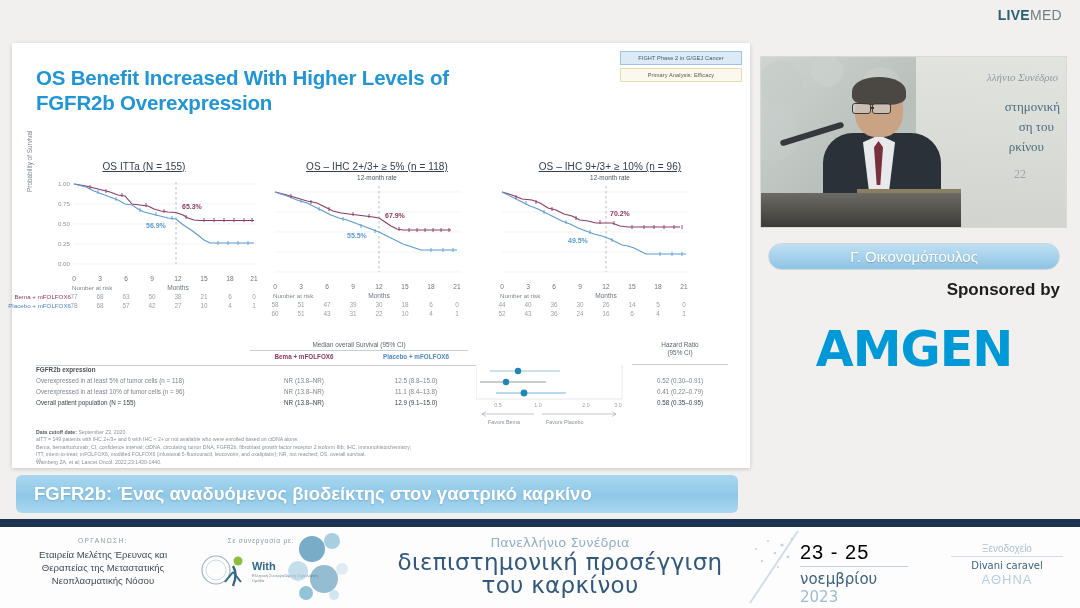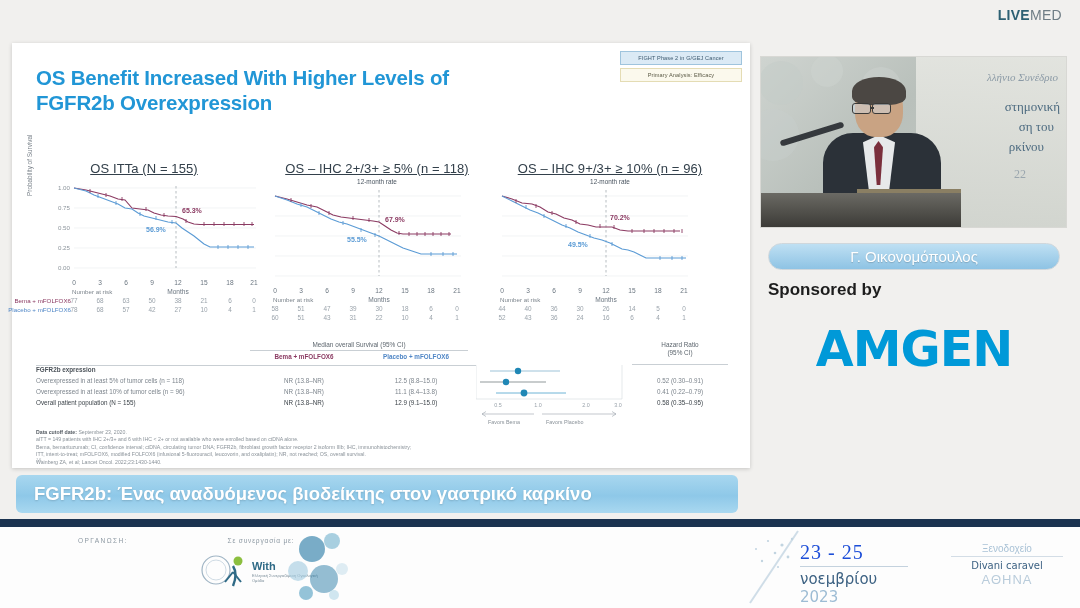--- a/index.html
+++ b/index.html
@@ -32,21 +32,21 @@
     font-size:5.6px; padding:3px 2px; margin-top:3px; letter-spacing:.1px; white-space:nowrap;
   }
 
   
   .km-row { position:absolute; left:16px; top:118px; width:712px; height:168px; }
   .km { position:absolute; top:0; width:232px; height:168px; }
   .km.k1 { left:0; }
   .km.k2 { left:233px; }
   .km.k3 { left:466px; }
   .km-title {
-    text-align:center; font-size:13px; color:#33404b; text-decoration:underline; letter-spacing:.1px;
+    text-align:center; font-size:10px; color:#33404b; text-decoration:underline; letter-spacing:.1px;
   }
   .km-12m { text-align:center; font-size:6.4px; color:#4a5560; margin-top:2px; }
   .km-12m.hidden { visibility:hidden; }
   .km-plot { position:relative; margin-top:1px; height:100px; }
   .km-plot svg { display:block; }
   .risk { position:relative; margin-top:1px; font-size:6px; color:#9aa3ab; }
   .risk .axis-nums { position:relative; height:9px; }
   .risk .axis-nums span { position:absolute; transform:translateX(-50%); color:#6b7680; font-size:6.6px;}
   .risk .nar { position:absolute; font-size:6.2px; color:#7d858d; }
   .risk .months { position:absolute; font-size:6.6px; color:#6b7680; transform:translateX(-50%); }
@@ -114,21 +114,21 @@
   .podium2 { position:absolute; left:96px; bottom:22px; width:104px; height:16px; background:#8a7f63; }
 
   
   .speaker {
     position:absolute; left:768px; top:243px; width:292px; height:27px;
     background:linear-gradient(180deg,#bfe0f3 0%,#8ec3e4 100%);
     border:1px solid #cfd7dc; border-radius:14px;
     color:#fff; font-size:15px; display:flex; align-items:center; justify-content:center;
     text-shadow:0 1px 1px rgba(0,0,0,.18);
   }
-  .sponsored { position:absolute; left:768px; top:280px; width:292px; text-align:left; font-size:17px; font-weight:700; color:#1d1d1d; }
+  .sponsored { position:absolute; left:768px; top:280px; width:292px; text-align:right; font-size:17px; font-weight:700; color:#1d1d1d; }
   .amgen { position:absolute; left:768px; top:310px; width:292px; height:78px; display:flex; align-items:center; justify-content:center; }
   .amgen-text { font-size:49px; font-weight:700; color:#0099d8; letter-spacing:-1px; font-family:"DejaVu Sans", sans-serif; }
 
   
   .bottom-bar {
     position:absolute; left:16px; top:475px; width:722px; height:38px;
     background:linear-gradient(180deg,#a8d7ef 0%,#8ec8e8 55%,#a9d8f0 100%);
     border-radius:6px; display:flex; align-items:center; padding-left:18px;
     color:#fff; font-size:18.5px; font-weight:700; text-shadow:0 1px 2px rgba(0,0,0,.15);
   }
@@ -142,21 +142,21 @@
   .f-coop { position:absolute; left:196px; top:10px; width:130px; text-align:center; }
   .f-coop .cap { font-size:6.6px; letter-spacing:.8px; color:#8d99a3; }
   .hicog { position:relative; margin-top:6px; height:44px; }
   .hicog-txt { position:absolute; left:56px; top:10px; font-size:11px; font-weight:700; color:#2f6a86; }
   .hicog-sub { position:absolute; left:56px; top:23px; font-size:4px; line-height:5px; color:#7d8f9b; text-align:left; }
   .f-mid { position:absolute; left:360px; top:8px; width:400px; text-align:center; }
   .f-mid .l1 { font-size:13px; color:#8fb0c6; font-family:"DejaVu Sans", sans-serif; }
   .f-mid .l2 { font-size:23px; color:#31587d; letter-spacing:.3px; font-family:"DejaVu Sans", sans-serif; margin-top:-1px;}
   .f-mid .l3 { font-size:23px; color:#31587d; letter-spacing:.3px; font-family:"DejaVu Sans", sans-serif; margin-top:-3px;}
   .f-date { position:absolute; left:800px; top:14px; width:120px; }
-  .f-date .d1 { font-size:20px; color:#1d4ed8; letter-spacing:1px; font-family:Liberation Serif, serif;}
+  .f-date .d1 { font-size:20px; color:#000000; letter-spacing:1px; font-family:Liberation Sans, sans-serif;}
   .f-date .sep { width:108px; border-top:1px solid #c4d2de; margin:2px 0 3px; }
   .f-date .d2 { font-size:15px; color:#3d6283; font-family:"DejaVu Sans", sans-serif;}
   .f-date .d2 em { font-style:normal; color:#9dbcd4; }
   .f-venue { position:absolute; left:945px; top:16px; width:124px; text-align:center; }
   .f-venue .v1 { font-size:10px; color:#a9c2d6; }
   .f-venue .sep { width:112px; border-top:1px solid #d3dde6; margin:2px auto 3px; }
   .f-venue .v2 { font-size:10px; color:#3d6283; font-family:"DejaVu Sans", sans-serif;}
   .f-venue .v3 { font-size:13px; color:#b9ccdb; letter-spacing:1px; margin-top:1px;}
   .deco { position:absolute; top:0; height:81px; opacity:.85; }
 </style>
@@ -553,20 +553,21 @@
 
 <div class="bottom-bar">
   <span>FGFR2b: Ένας αναδυόμενος βιοδείκτης στον γαστρικό καρκίνο</span>
 </div>
 
 <div class="footer-strip"></div>
 <div class="footer">
 
   <div class="f-org">
     <div class="cap">ΟΡΓΑΝΩΣΗ:</div>
+    <div class="nm">Εταιρεία Μελέτης Έρευνας και Θεραπείας της Μεταστατικής Νεοπλασματικής Νόσου</div>
   </div>
 
   <div class="f-coop">
     <div class="cap">Σε συνεργασία με:</div>
     <div class="hicog">
       <svg width="52" height="42" viewBox="0 0 52 42" style="position:absolute;left:4px;top:2px">
         <circle cx="16" cy="18" r="14" fill="none" stroke="#9fb4c4" stroke-width="1.2"></circle>
         <circle cx="16" cy="18" r="10" fill="none" stroke="#c3d2dd" stroke-width="0.8"></circle>
         <circle cx="38" cy="9" r="4.5" fill="#8cbf3f"></circle>
         <path d="M33 14 q5 8 0 20" stroke="#2f6a86" stroke-width="2.4" fill="none"></path>
@@ -580,20 +581,25 @@
   <svg class="deco" style="left:272px;width:90px" viewBox="0 0 90 81">
     <circle cx="40" cy="22" r="13" fill="#2f7fa8" opacity=".75"></circle>
     <circle cx="60" cy="14" r="8" fill="#6fb0cd" opacity=".7"></circle>
     <circle cx="26" cy="44" r="10" fill="#9fcbe0" opacity=".7"></circle>
     <circle cx="52" cy="52" r="14" fill="#2f7fa8" opacity=".6"></circle>
     <circle cx="70" cy="42" r="6" fill="#cfe5ef" opacity=".8"></circle>
     <circle cx="34" cy="66" r="7" fill="#4e9cc0" opacity=".7"></circle>
     <circle cx="62" cy="68" r="5" fill="#bcdcea" opacity=".8"></circle>
   </svg>
 
+  <div class="f-mid">
+    <div class="l1">Πανελλήνιο Συνέδρια</div>
+    <div class="l2">διεπιστημονική προσέγγιση</div>
+    <div class="l3">του καρκίνου</div>
+  </div>
 
   <svg class="deco" style="left:720px;width:100px" viewBox="0 0 100 81">
     <line x1="78" y1="4" x2="30" y2="76" stroke="#c7d8e4" stroke-width="2"></line>
     <g fill="#b7cddc">
       <circle cx="62" cy="18" r="1.6"></circle>
         <circle cx="55" cy="26" r="1.3"></circle>
         <circle cx="48" cy="14" r="1.1"></circle>
       <circle cx="68" cy="30" r="1.4"></circle>
         <circle cx="42" cy="34" r="1.2"></circle>
         <circle cx="58" cy="40" r="1"></circle>

